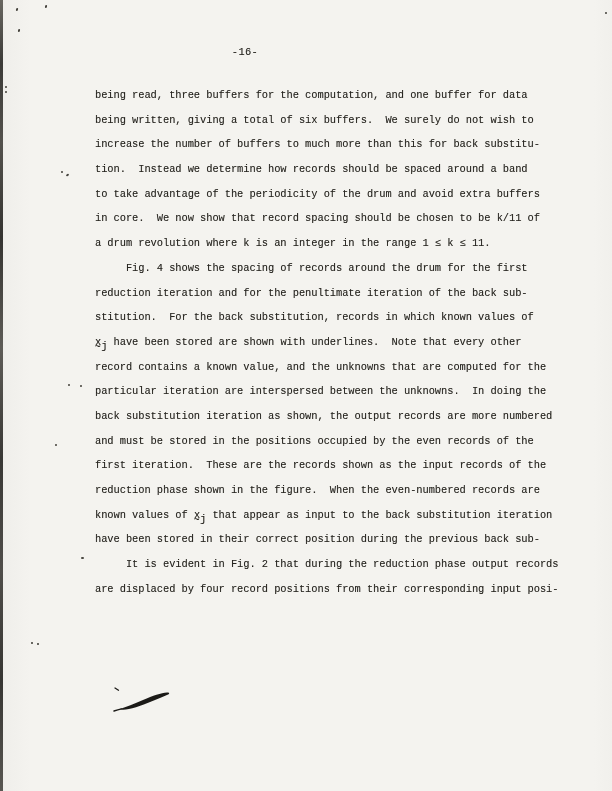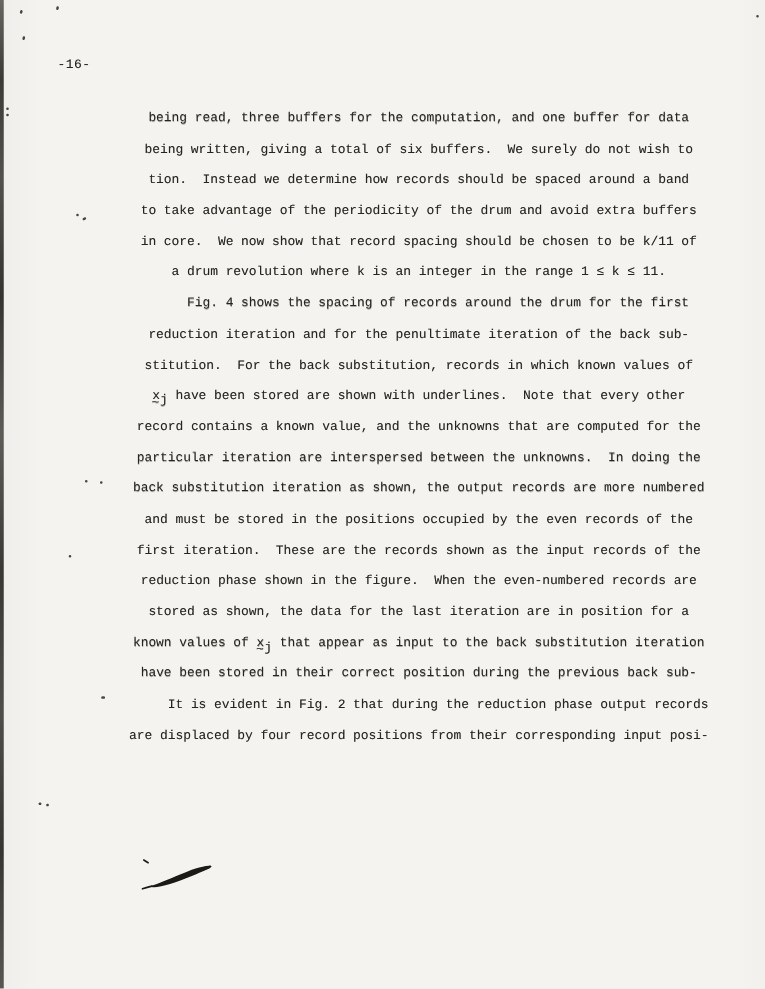--- a/index.html
+++ b/index.html
@@ -21,32 +21,31 @@
   }
   .scan-edge {
     position: absolute; left: 0; top: 0; width: 3px; height: 791px;
     background: linear-gradient(180deg,
       #56544e 0%, #23221f 8%, #3e3c37 18%, #1b1a17 30%,
       #4a4843 44%, #201f1c 58%, #3a3834 72%, #1d1c19 86%, #44423d 100%);
     opacity: 0.88;
   }
   .page-number {
     position: absolute; top: 40px; left: 0; width: 490px;
-    text-align: left;
+    text-align: center;
     font-size: 10.3px; line-height: 24.7px;
     letter-spacing: 0.4px;
     text-shadow: 0.2px 0.2px 0 rgba(30,28,24,0.35);
-    margin-left: 46px;
   }
   .text-block {
     position: absolute; top: 83px; left: 95px; width: 480px;
     font-size: 10.3px; line-height: 24.7px;
     text-shadow: 0.2px 0.2px 0 rgba(30,28,24,0.35);
   }
-  .line { white-space: pre; height: 24.7px; text-align: center; }
+  .line { white-space: pre; height: 24.7px; }
   .xvec { position: relative; display: inline-block; }
   .xvec .vt { position: absolute; left: -0.5px; top: 0.52em; }
   .xvec .vj { display: inline-block; transform: translateY(0.35em); }
   .speck {
     position: absolute; background: #47453f; border-radius: 45%;
   }
   .pen-mark { position: absolute; left: 110px; top: 686px; }
 </style>
 </head>
 <body>
@@ -68,35 +67,35 @@
   <div class="speck" style="left:55px;top:444px;width:2px;height:2px;"></div>
   <div class="speck" style="left:81px;top:557px;width:3px;height:1.5px;"></div>
   <div class="speck" style="left:31px;top:642px;width:2px;height:1.5px;"></div>
   <div class="speck" style="left:37px;top:643px;width:2px;height:1.5px;"></div>
 
   <div class="page-number">-16-</div>
 
   <div class="text-block">
       <div class="line">being read, three buffers for the computation, and one buffer for data</div>
       <div class="line">being written, giving a total of six buffers.  We surely do not wish to</div>
+      <div class="line">increase the number of buffers to much more than this for back substitu-</div>
       <div class="line">tion.  Instead we determine how records should be spaced around a band</div>
       <div class="line">to take advantage of the periodicity of the drum and avoid extra buffers</div>
       <div class="line">in core.  We now show that record spacing should be chosen to be k/11 of</div>
       <div class="line">a drum revolution where k is an integer in the range 1 ≤ k ≤ 11.</div>
       <div class="line">     Fig. 4 shows the spacing of records around the drum for the first</div>
       <div class="line">reduction iteration and for the penultimate iteration of the back sub-</div>
       <div class="line">stitution.  For the back substitution, records in which known values of</div>
       <div class="line"><span class="xvec">x<span class="vt">~</span><span class="vj">j</span></span> have been stored are shown with underlines.  Note that every other</div>
       <div class="line">record contains a known value, and the unknowns that are computed for the</div>
       <div class="line">particular iteration are interspersed between the unknowns.  In doing the</div>
       <div class="line">back substitution iteration as shown, the output records are more numbered</div>
       <div class="line">and must be stored in the positions occupied by the even records of the</div>
       <div class="line">first iteration.  These are the records shown as the input records of the</div>
       <div class="line">reduction phase shown in the figure.  When the even-numbered records are</div>
-      <div class="line">stored as shown, the data for the last iteration are in position for a</div>
       <div class="line">known values of <span class="xvec">x<span class="vt">~</span><span class="vj">j</span></span> that appear as input to the back substitution iteration</div>
       <div class="line">have been stored in their correct position during the previous back sub-</div>
       <div class="line">     It is evident in Fig. 2 that during the reduction phase output records</div>
       <div class="line">are displaced by four record positions from their corresponding input posi-</div>
     </div>
 
   <svg class="pen-mark" width="70" height="28" viewBox="0 0 70 28">
     <path d="M5 2 l3.5 2.2" stroke="#1b1a17" stroke-width="1.3" stroke-linecap="round" fill="none"></path>
     <path d="M4 25 C6.5 24.3 9 23.6 11.5 22.9" stroke="#1b1a17" stroke-width="1.4" stroke-linecap="round" fill="none"></path>
     <path d="M10 23 C16 21 24 18 33 14 C43 9.5 51 7 57 6.5 C59.5 6.3 60.2 7.5 57.5 8.8 C48 13 36 18 26 21.2 C18.5 23.5 12 24.6 10 23 Z" fill="#1b1a17"></path>

